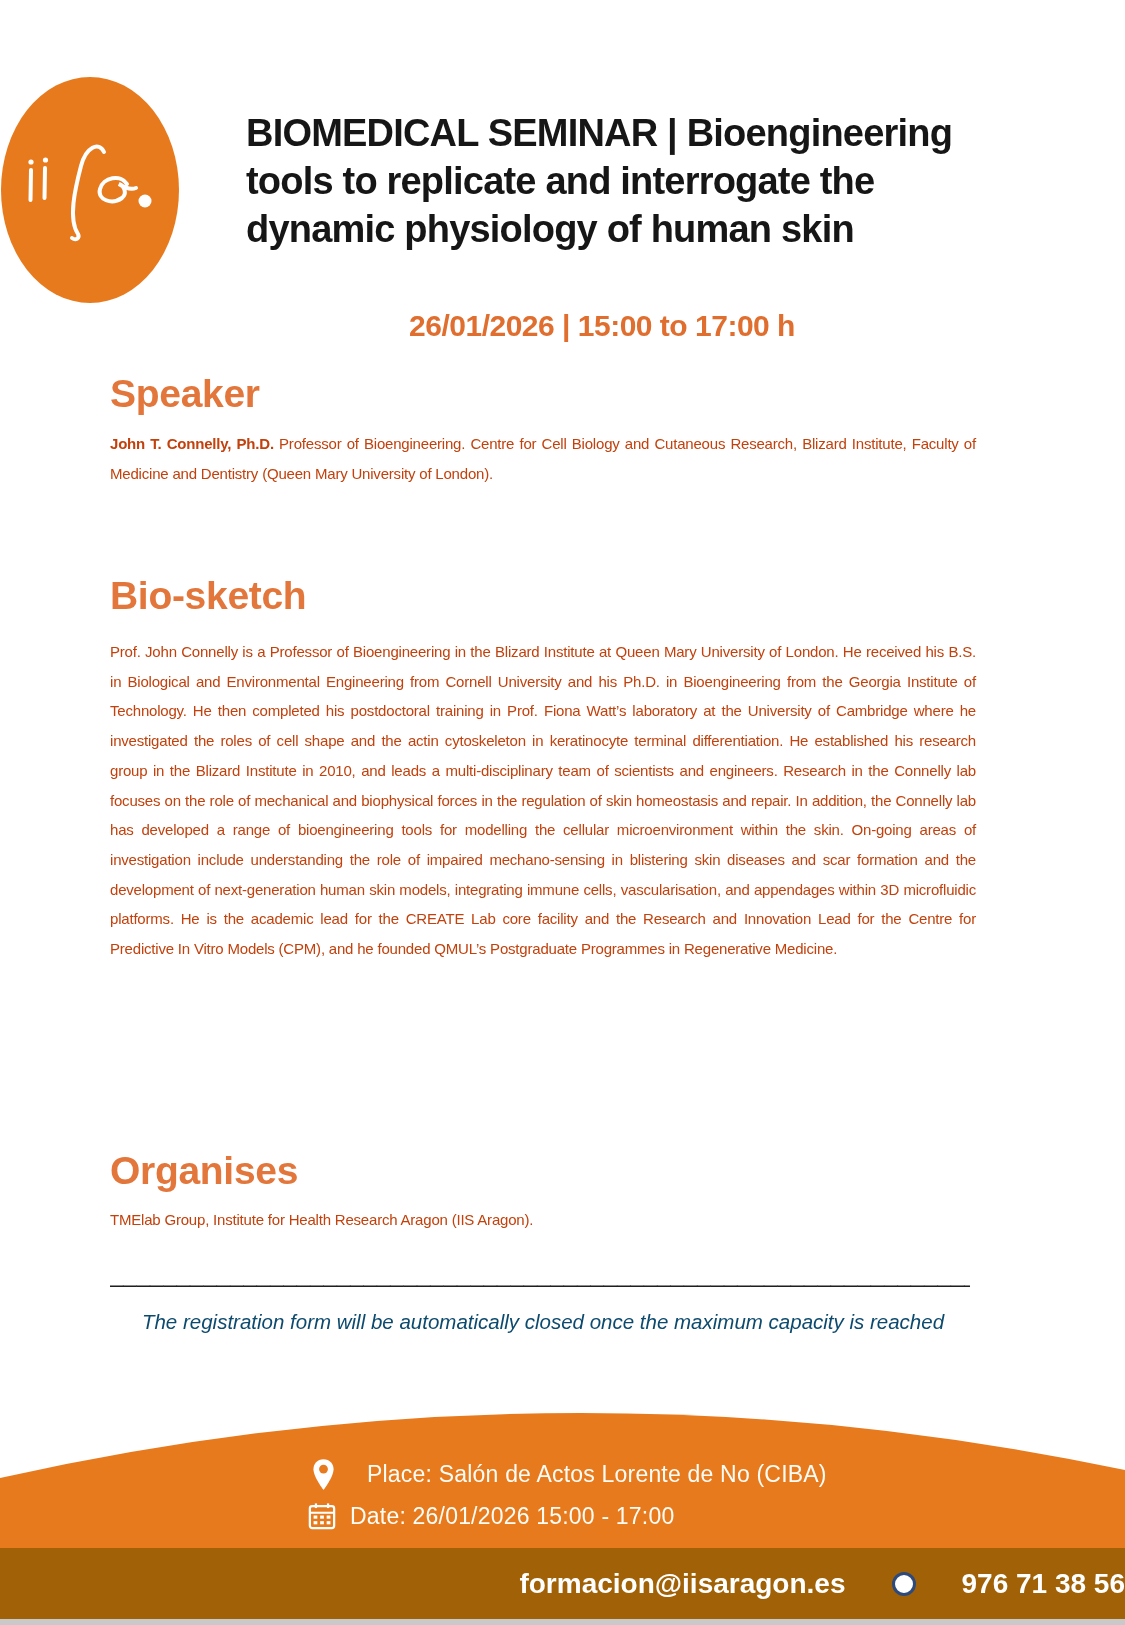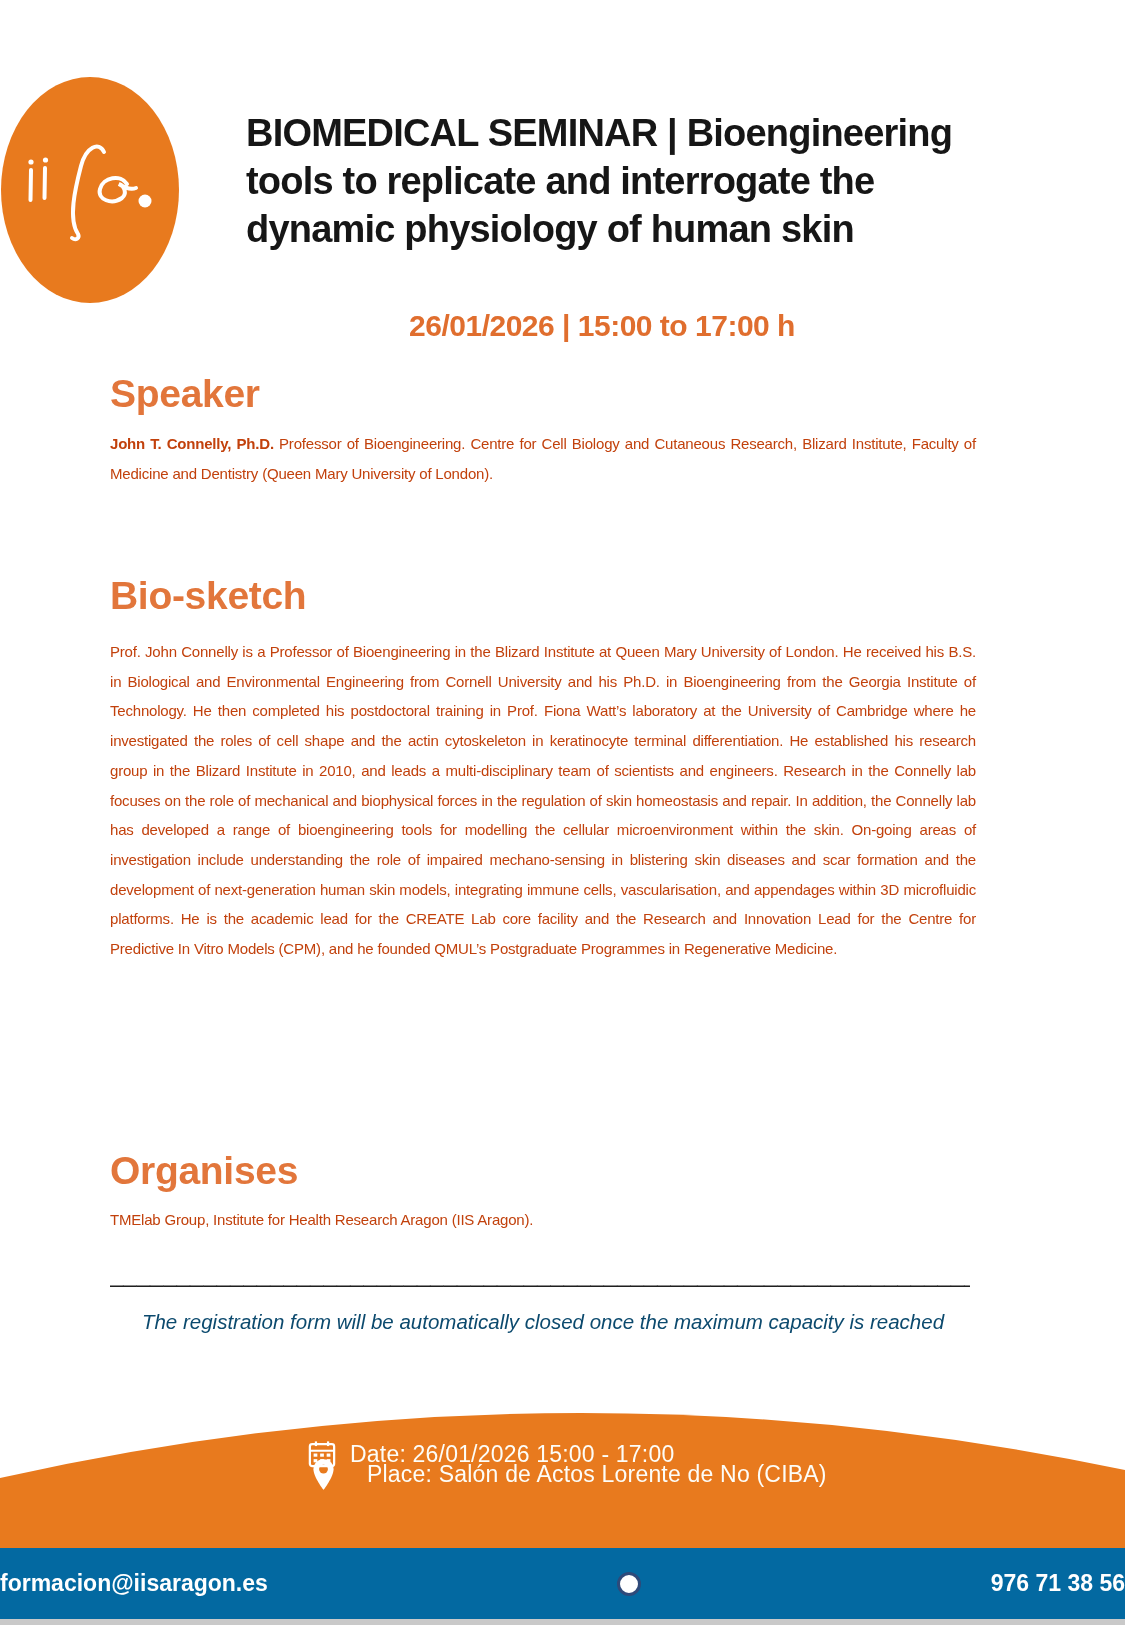--- a/index.html
+++ b/index.html
@@ -60,28 +60,28 @@
     font-style:italic; font-size:20.5px; color:#0c4a6e; white-space:nowrap;
   }
 
   
   .banner-curve { left:0; top:1386px; width:1125px; height:162px; display:block; }
   .banner-row {
     display:flex; align-items:center; color:#fdfdf8;
     font-size:23px; letter-spacing:0.2px;
   }
   .row-place { left:312px; top:1458px; gap:32px; }
-  .row-date  { left:308px; top:1440px; gap:14px; }
+  .row-date  { left:308px; top:1502px; gap:14px; }
   .banner-row svg { flex:0 0 auto; display:block; }
 
   
   .footer {
-    left:0; top:1548px; width:1125px; height:71px; background:#0369a1;
-    display:flex; align-items:center; justify-content:space-between; gap:46px;
-    color:#ffffff; font-size:23px; font-weight:bold;
+    left:0; top:1548px; width:1125px; height:71px; background:#a16207;
+    display:flex; align-items:center; justify-content:flex-end; gap:46px;
+    color:#ffffff; font-size:28px; font-weight:bold;
   }
   .phone-dot {
     width:24px; height:24px; border-radius:50%;
     background:#ffffff; border:3px solid #2e4a7a; box-sizing:border-box;
   }
   .strip { left:0; top:1619px; width:1125px; height:6px; background:#c9c9c9; }
 </style>
 </head>
 <body>
 

